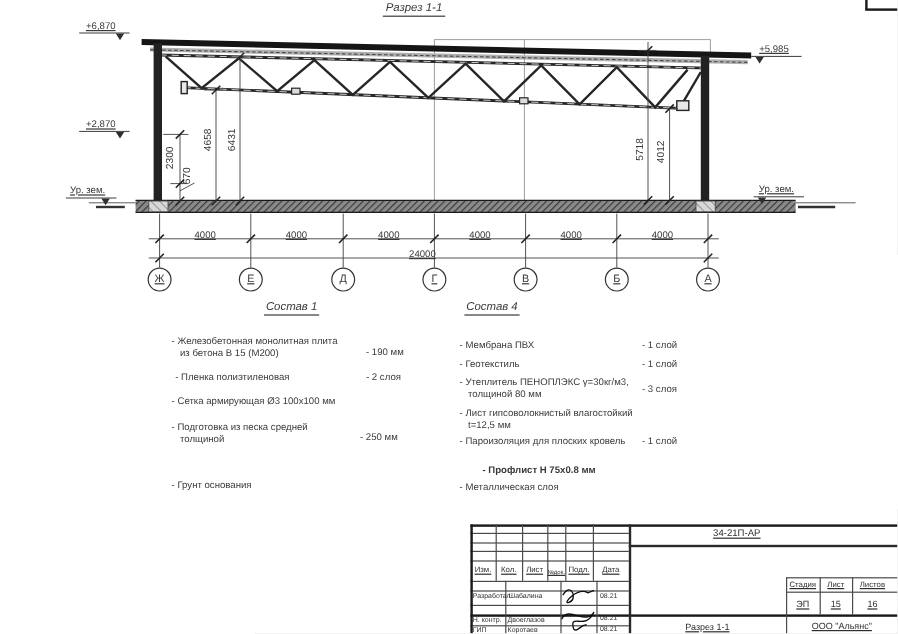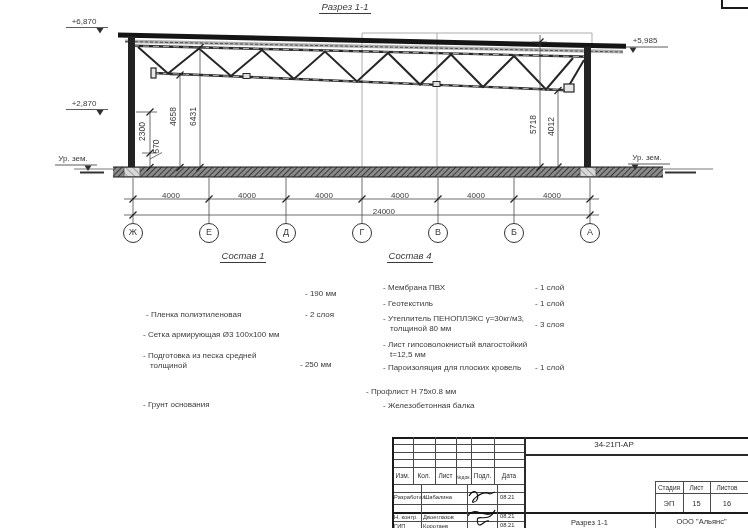--- a/index.html
+++ b/index.html
@@ -1,20 +1,20 @@
 <!DOCTYPE html>
 <html><head>
 <meta charset="utf-8">
 <style>
   html,body{margin:0;padding:0;background:#e8e8e8;}
   #page{position:relative;width:748px;height:528px;background:#ffffff;overflow:hidden;
         font-family:"Liberation Sans", sans-serif;color:#333;}
   .t{position:absolute;color:#3a3a3a;font-size:8px;line-height:9.5px;white-space:nowrap;}
   .pre{white-space:pre-line;padding-left:7px;text-indent:-7px;}
-  .ctr{text-align:center;}
+  .ctr{text-align:center;text-decoration:underline;}
   .head{font-style:italic;font-size:9.5px;display:flex;justify-content:center;}
   .head span{border-bottom:0.8px solid #3a3a3a;padding:0 2px 1px 2px;}
   .rot{transform:rotate(-90deg);transform-origin:center center;width:40px;height:11px;
        font-size:8.5px;text-align:center;}
   .hl,.vl{position:absolute;background:#4a4a4a;}
   .hl{height:1px;} .vl{width:1px;}
   .thick{background:#1a1a1a;}
   svg{position:absolute;left:0;top:0;}
   .tb-txt{position:absolute;color:#2f2f2f;}
 </style>
@@ -169,33 +169,35 @@
   <div class="t rot" style="left:173.5px;top:110.5px;">6431</div>
   <div class="t rot" style="left:513.5px;top:118.5px;">5718</div>
   <div class="t rot" style="left:531.5px;top:120.5px;">4012</div>
 
   <div class="t ctr" style="left:151px;top:191px;width:40px;">4000</div>
   <div class="t ctr" style="left:227px;top:191px;width:40px;">4000</div>
   <div class="t ctr" style="left:304px;top:191px;width:40px;">4000</div>
   <div class="t ctr" style="left:380px;top:191px;width:40px;">4000</div>
   <div class="t ctr" style="left:456px;top:191px;width:40px;">4000</div>
   <div class="t ctr" style="left:532px;top:191px;width:40px;">4000</div>
-  <div class="t ctr" style="left:345px;top:207px;width:50px;text-align:right;">24000</div>
+  <div class="t ctr" style="left:327px;top:207px;width:50px;">24000</div>
 
   <div class="t ctr" style="left:123px;top:228px;width:20px;font-size:9px;">Ж</div>
   <div class="t ctr" style="left:199px;top:228px;width:20px;font-size:9px;">Е</div>
   <div class="t ctr" style="left:276px;top:228px;width:20px;font-size:9px;">Д</div>
   <div class="t ctr" style="left:352px;top:228px;width:20px;font-size:9px;">Г</div>
   <div class="t ctr" style="left:428px;top:228px;width:20px;font-size:9px;">В</div>
   <div class="t ctr" style="left:504px;top:228px;width:20px;font-size:9px;">Б</div>
   <div class="t ctr" style="left:580px;top:228px;width:20px;font-size:9px;">А</div>
 
   <div class="t head" style="left:203px;top:251px;width:80px;">
     <span>Состав 1</span>
   </div>
+  <div class="t pre" style="left:143px;top:280px;width:175px;">- Железобетонная  монолитная плита
+из бетона В 15 (М200)</div>
   <div class="t" style="left:305px;top:289px;">- 190 мм</div>
   <div class="t" style="left:146px;top:310px;">- Пленка полиэтиленовая</div>
   <div class="t" style="left:305px;top:310px;">- 2 слоя</div>
   <div class="t" style="left:143px;top:330px;">- Сетка армирующая Ø3 100х100 мм</div>
   <div class="t pre" style="left:143px;top:351px;width:160px;">- Подготовка из песка средней
 толщиной</div>
   <div class="t" style="left:300px;top:360px;">- 250 мм</div>
   <div class="t" style="left:143px;top:379px;margin-top:21px;">- Грунт основания</div>
 
   <div class="t head" style="left:370px;top:251px;width:80px;">
@@ -205,22 +207,22 @@
   <div class="t" style="left:535px;top:283px;">- 1 слой</div>
   <div class="t" style="left:383px;top:299px;">- Геотекстиль</div>
   <div class="t" style="left:535px;top:299px;">- 1 слой</div>
   <div class="t pre" style="left:383px;top:314px;width:160px;">- Утеплитель ПЕНОПЛЭКС γ=30кг/м3,
 толщиной 80 мм</div>
   <div class="t" style="left:535px;top:320px;">- 3 слоя</div>
   <div class="t pre" style="left:383px;top:340px;width:170px;">- Лист гипсоволокнистый влагостойкий
 t=12,5 мм</div>
   <div class="t" style="left:383px;top:363px;">- Пароизоляция для плоских кровель</div>
   <div class="t" style="left:535px;top:363px;">- 1 слой</div>
-  <div class="t" style="left:366px;top:387px;">- Профлист Н 75х0.8 мм</div>
-  <div class="t" style="left:383px;top:401px;">- Железобетонная балка</div>
+  <div class="t" style="left:402px;top:387px;font-weight:bold;">- Профлист Н 75х0.8 мм</div>
+  <div class="t" style="left:383px;top:401px;">- Металлическая слоя</div>
 
   <div>
     <div class="hl thick" style="left:392px;top:437px;width:356px;height:2px;"></div>
     <div class="hl" style="left:392px;top:444px;width:132px;"></div>
     <div class="hl" style="left:392px;top:451.5px;width:132px;"></div>
     <div class="hl" style="left:392px;top:459px;width:132px;"></div>
     <div class="hl" style="left:392px;top:467px;width:132px;"></div>
     <div class="hl" style="left:392px;top:484px;width:132px;"></div>
     <div class="hl" style="left:392px;top:492px;width:132px;"></div>
     <div class="hl" style="left:392px;top:504px;width:132px;"></div>

